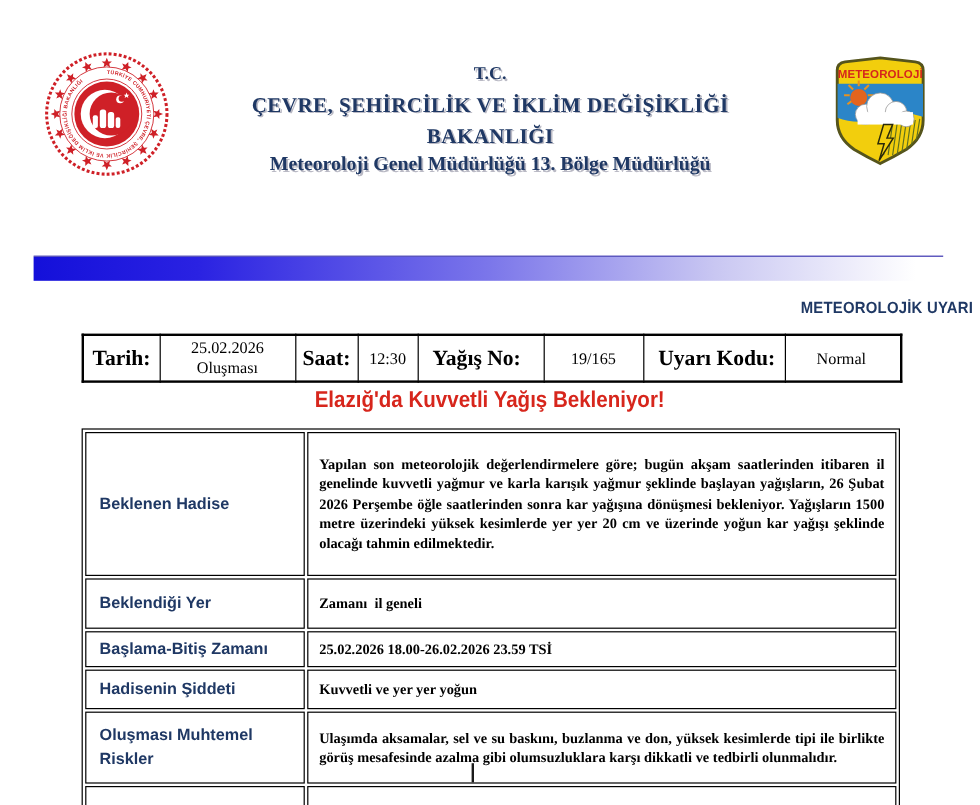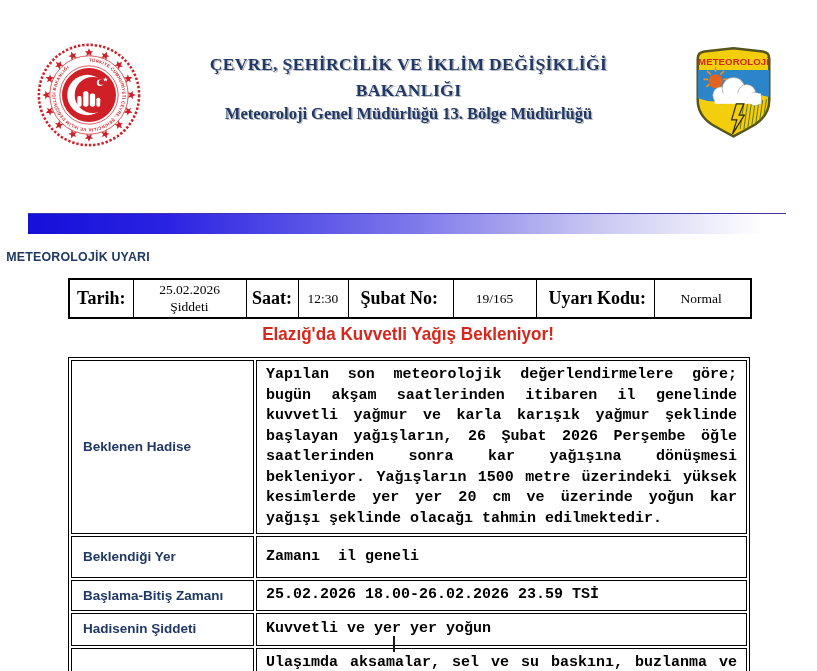--- a/index.html
+++ b/index.html
@@ -15,21 +15,21 @@
   .hdr .l1 { font-size:15px; margin-bottom:6px; }
   .hdr .l2 { font-size:17.5px; letter-spacing:.4px; margin-bottom:5px; }
   .hdr .l3 { font-size:17.5px; letter-spacing:.4px; margin-bottom:3px; }
   .hdr .l4 { font-size:16.5px; }
 
   
   .bar { position:absolute; left:28px; top:213px; width:758px; height:21px;
          background:linear-gradient(to right,#1410da 0%,#2a22e2 18%,#7b76ea 50%,#c9c7f2 75%,#ffffff 97%);
          border-top:1px solid #3a34b0; }
 
-  .report-heading { position:absolute; left:0; right:0; top:249px; text-align:left;
+  .report-heading { position:absolute; left:0; right:0; top:249px; text-align:right;
         color:#1F3864; font-weight:bold; font-size:13.5px; }
   .report-heading span { display:inline-block; transform:scaleX(.92); letter-spacing:.2px; }
 
   
   table.info { position:absolute; left:68px; top:278px; width:682px;
         border-collapse:collapse; table-layout:fixed;
         border:2px solid #000; font-family:"Liberation Serif", serif; font-size:13.5px; color:#000; }
   table.info td { border:1.6px solid #000; height:39px; vertical-align:middle; text-align:center; padding:1px 3px; }
   table.info td.lab { font-weight:bold; font-size:18px; }
   table.info td.lab-left { text-align:left; padding-left:12px; }
@@ -39,22 +39,22 @@
   .alert-title { position:absolute; left:0; right:0; top:323px; text-align:center;
         color:#D7261C; font-weight:bold; font-size:19px; }
   .alert-title span { display:inline-block; transform:scaleX(.9); }
 
   
   table.details { position:absolute; left:68px; top:357px; width:682px;
         border-collapse:separate; border-spacing:2px; border:1.6px solid #000;
         table-layout:fixed; background:#fff; }
   table.details td { border:1px solid #000; vertical-align:middle; background:#fff; }
   td.dlab { color:#1F3864; font-weight:bold; font-size:13.5px; padding:3px 6px 3px 11px; line-height:1.5; }
-  td.dval { font-family:Liberation Mono, monospace; font-weight:bold; color:#000;
-            font-size:15px; padding:4px 9px; line-height:1.37; }
+  td.dval { font-family:Liberation Serif, serif; font-weight:bold; color:#000;
+            font-size:12px; padding:4px 9px; line-height:1.37; }
   td.dval.just { text-align:justify; }
   td.dval.pre { white-space:pre-wrap; }
   tr.r1 td { height:120px; }
   tr.r2 td { height:42px;margin-top:40px; }
   tr.r3 td { height:30px; }
   tr.r4 td { height:33px; }
   tr.r5 td { height:60px; }
   tr.r6 td { height:42px; }
 
   .caret { position:absolute; left:393px; top:636px; width:1.6px; height:16px; background:#1a1a1a; }
@@ -142,20 +142,21 @@
         <circle cx="57" cy="50" r="9.5"></circle>
         <circle cx="66" cy="56" r="7"></circle>
         <rect x="23" y="50" width="49" height="11" stroke="none"></rect>
       </g>
       <polygon points="46,61 54,61 49,73 54.5,73 42,93 46.5,78 41,78" fill="#F2CE0D" stroke="#2a2a0a" stroke-width="1.3"></polygon>
     </g>
     <text x="43" y="19.5" text-anchor="middle" font-size="10.2" font-weight="bold" fill="#D6251D" letter-spacing="0.1">METEOROLOJİ</text>
   </svg>
 
   <div class="hdr">
+    <div class="l1">T.C.</div>
     <div class="l2">ÇEVRE, ŞEHİRCİLİK VE İKLİM DEĞİŞİKLİĞİ</div>
     <div class="l3">BAKANLIĞI</div>
     <div class="l4">Meteoroloji Genel Müdürlüğü 13. Bölge Müdürlüğü</div>
   </div>
 
   <div class="bar"></div>
 
   <div class="report-heading">
     <span>METEOROLOJİK UYARI</span>
   </div>
@@ -169,25 +170,25 @@
       <col style="width:105px">
         <col style="width:83px">
         <col style="width:118px">
         <col style="width:97px">
     </colgroup>
     <tbody>
         <tr>
       <td class="lab">Tarih:</td>
       <td>
         <span class="date2">25.02.2026</span>
-        <span class="date2">Şiddeti</span>
+        <span class="date2">Oluşması</span>
       </td>
       <td class="lab">Saat:</td>
       <td>12:30</td>
-      <td class="lab lab-left">Şubat No:</td>
+      <td class="lab lab-left">Yağış No:</td>
       <td>19/165</td>
       <td class="lab lab-left">Uyarı Kodu:</td>
       <td class="val-left">Normal</td>
     </tr>
   </tbody>
     </table>
 
   <div class="alert-title">
     <span>Elazığ'da Kuvvetli Yağış Bekleniyor!</span>
   </div>

